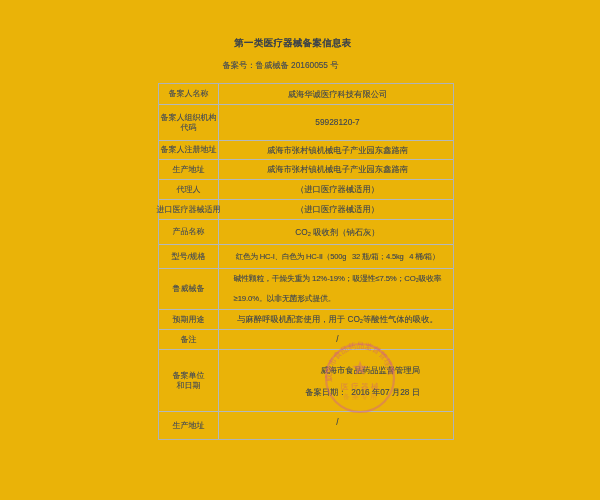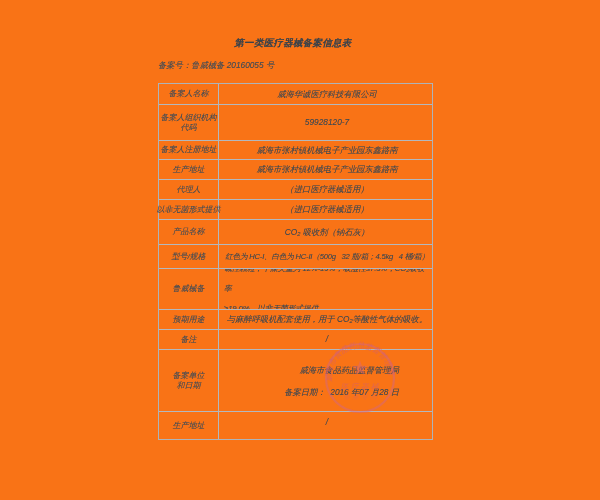--- a/index.html
+++ b/index.html
@@ -2,33 +2,33 @@
 <html><head>
 <meta charset="utf-8">
 <style>
   html,body{margin:0;padding:0;}
   body{
     width:600px;height:500px;position:relative;overflow:hidden;
     background:#fdfdfc;
     font-family:"Liberation Sans","DejaVu Sans",sans-serif;
     color:#43494f;
   }
-  .sheet{position:absolute;inset:0;background:#f97316;font-style:italic;}
+  .sheet{position:absolute;inset:0;background:#eab308;}
   .title{
     position:absolute;top:37px;left:146px;width:294px;
     text-align:center;font-size:9.4px;font-weight:bold;letter-spacing:0.4px;
     color:#3b424a;text-shadow:0 0 0.4px rgba(60,67,75,0.55);
   }
   .recno{
     position:absolute;top:60px;left:158px;width:275px;box-sizing:border-box;
-    text-align:left;padding-right:30px;font-size:8.3px;color:#474d54;
+    text-align:center;padding-right:30px;font-size:8.3px;color:#474d54;
     text-shadow:0 0 0.3px rgba(70,77,84,0.5);
   }
   .table{
-    position:absolute;top:83px;left:158px;width:275px;box-sizing:border-box;
+    position:absolute;top:83px;left:158px;width:296px;box-sizing:border-box;
     border:1px solid #aeb3b8;
   }
   .tr{display:flex;box-sizing:border-box;border-top:1px solid #b3b8bd;}
   .tr:first-child{border-top:none;}
   .td{box-sizing:border-box;display:flex;flex-direction:column;justify-content:center;}
   .td.label{
     width:60px;flex:0 0 60px;border-right:1px solid #b3b8bd;
     align-items:center;text-align:center;font-size:8px;color:#474d54;
     text-shadow:0 0 0.3px rgba(70,77,84,0.45);
   }
@@ -94,21 +94,21 @@
       <div class="tr" style="height: 20px;">
         <div class="td label">
           <span class="l1">代理人</span>
         </div>
         <div class="td value">
           <span class="v1">（进口医疗器械适用）</span>
         </div>
       </div>
       <div class="tr" style="height: 20px;">
         <div class="td label">
-          <span class="l1">以非无菌形式提供</span>
+          <span class="l1">进口医疗器械适用</span>
         </div>
         <div class="td value">
           <span class="v1">（进口医疗器械适用）</span>
         </div>
       </div>
       <div class="tr" style="height: 25px;">
         <div class="td label">
           <span class="l1">产品名称</span>
         </div>
         <div class="td value">

